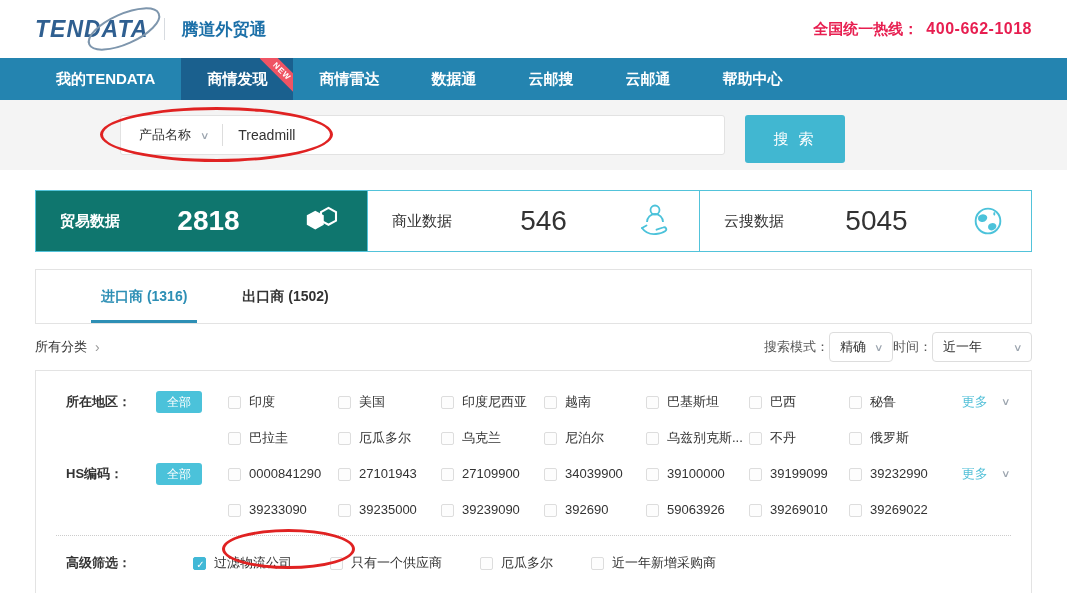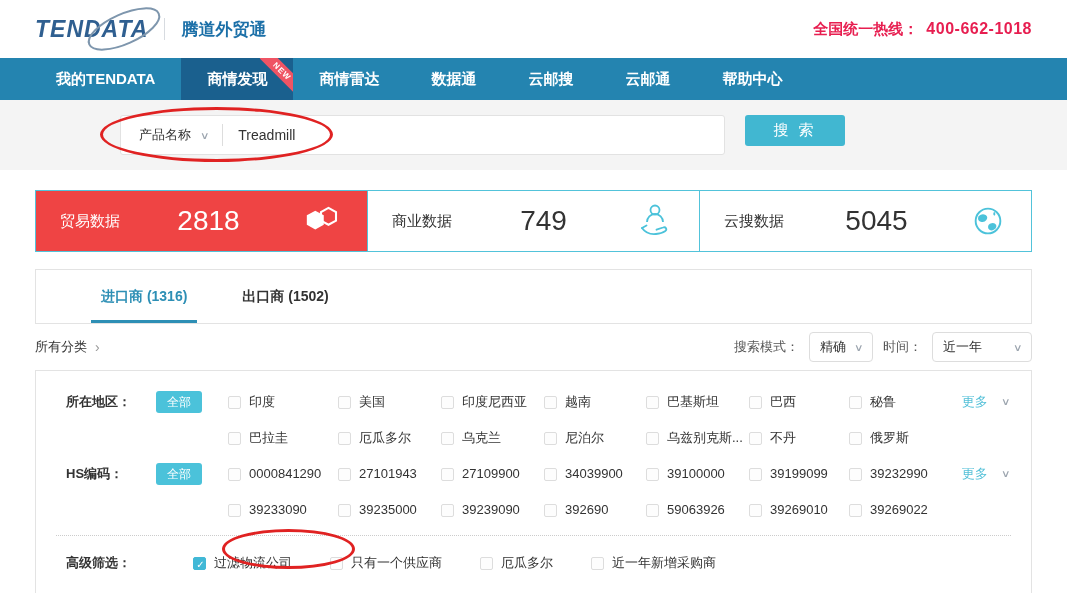--- a/index.html
+++ b/index.html
@@ -22,44 +22,44 @@
   .ribbon { position:absolute; top:7px; right:-14px; width:50px; line-height:13px; background:#ef5464; color:#fff; font-size:8px; font-weight:bold; text-align:center; transform:rotate(45deg); letter-spacing:1px; }
 
   
   .search-sec { height:70px; background:#f4f4f4; position:relative; }
   .search-box { position:absolute; left:120px; top:15px; width:605px; height:40px; background:#fff; border:1px solid #e2e2e2; border-radius:3px; display:flex; align-items:center; }
   .search-cat { display:flex; align-items:center; gap:10px; padding:0 14px 0 18px; font-size:13px; color:#333; cursor:pointer; height:100%; }
   .chev::before { content:"∨"; }
   .chev { color:#9aa3ad; font-size:10px; transform:scaleX(1.3); display:inline-block; }
   .vdiv { width:1px; height:22px; background:#ddd; }
   .search-input { flex:1; border:none; outline:none; background:transparent; padding:0 15px; font-size:14px; color:#333; font-family:"Liberation Sans",sans-serif; }
-  .search-btn { position:absolute; left:745px; top:15px; width:100px; height:31px; background:#41b7d1; border:none; border-radius:3px; color:#fff; font-size:15px; letter-spacing:3px; cursor:pointer; font-family:"Liberation Sans",sans-serif; }
+  .search-btn { position:absolute; left:745px; top:15px; width:100px; height:48px; background:#41b7d1; border:none; border-radius:3px; color:#fff; font-size:15px; letter-spacing:3px; cursor:pointer; font-family:"Liberation Sans",sans-serif; }
 
   
   .stats { margin:20px 35px 0; height:62px; border:1px solid #52c3da; display:flex; }
   .stat { flex:1; display:flex; align-items:center; justify-content:space-between; padding:0 24px; }
   .stat + .stat { border-left:1px solid #52c3da; }
-  .stat.teal { background:#ef4444; }
+  .stat.teal { background:#0f766e;font-weight:bold; }
   .stat .slabel { font-size:15px; color:#333; }
   .stat .svalue { font-size:28px; color:#333; flex:1; text-align:center; }
   .stat.teal .slabel, .stat.teal .svalue { color:#fff; }
   .stat svg { flex-shrink:0; }
 
   
   .tabbox { margin:17px 35px 0; height:55px; border:1px solid #e3e3e3; display:flex; align-items:stretch; padding-left:65px; gap:55px; }
   .tab { font-size:14px; font-weight:bold; color:#333; display:flex; align-items:center; position:relative; cursor:pointer; }
   .tab.active { color:#2d8fb5; }
   .tab.active::after { content:""; position:absolute; left:-10px; right:-10px; bottom:0; height:3px; background:#2d8fb5; }
 
   
   .catrow { margin:0 35px; height:46px; display:flex; align-items:center; }
   .cat-link { font-size:13px; color:#333; display:flex; align-items:center; gap:8px; cursor:pointer; }
   .arrow-right::before { content:"›"; }
   .arrow-right { color:#999; font-size:14px; }
-  .mode-controls { margin-left:auto; display:flex; align-items:center; gap:10px; }
+  .mode-controls { margin-left:auto; display:flex; align-items:center; }
   .ctl-label { font-size:13px; color:#555; }
   .select { height:30px; border:1px solid #ddd; border-radius:4px; background:#fff; display:flex; align-items:center; justify-content:space-between; padding:0 10px; font-size:13px; color:#333; cursor:pointer; }
   .select.mode { width:64px; }
   .select.time { width:100px; }
 
   
   .filterbox { margin:0 35px; border:1px solid #e3e3e3; padding:20px 0 16px; position:relative; }
   .frow { display:flex; padding:0 22px 0 30px; margin-bottom:14px; align-items:flex-start; }
   .flabel { width:90px; font-size:13px; font-weight:bold; color:#333; line-height:22px; flex-shrink:0; }
   .all-btn { width:46px; height:22px; background:#4bc2da; border:none; border-radius:3px; color:#fff; font-size:12px; margin-right:26px; flex-shrink:0; cursor:pointer; font-family:"Liberation Sans",sans-serif; }
@@ -124,21 +124,21 @@
   <div class="stat teal">
     <span class="slabel">贸易数据</span>
     <span class="svalue">2818</span>
     <svg width="46" height="32" viewBox="0 0 48 34">
       <polygon points="19,6 28,11 28,21 19,26 10,21 10,11" fill="#fff"></polygon>
       <polygon points="33,3 41,7.5 41,16.5 33,21 25,16.5 25,7.5" fill="none" stroke="#fff" stroke-width="2.2"></polygon>
     </svg>
   </div>
   <div class="stat">
     <span class="slabel">商业数据</span>
-    <span class="svalue">749</span>
+    <span class="svalue">546</span>
     <svg width="40" height="40" viewBox="0 0 40 40">
       <circle cx="20" cy="9" r="4.5" fill="none" stroke="#4bc2da" stroke-width="1.8"></circle>
       <path d="M12 21 a8 8 0 0 1 16 0" fill="none" stroke="#4bc2da" stroke-width="1.8"></path>
       <path d="M7 27 q5 7 14 6 q6 -0.7 9 -2.8 q2 -1.4 1 -3 q-0.9 -1.5 -3 -0.7 l-6.5 2.2" fill="none" stroke="#4bc2da" stroke-width="1.8" stroke-linecap="round"></path>
       <path d="M7 27 l4.5 -2.5" fill="none" stroke="#4bc2da" stroke-width="1.8" stroke-linecap="round"></path>
     </svg>
   </div>
   <div class="stat">
     <span class="slabel">云搜数据</span>
     <span class="svalue">5045</span>

